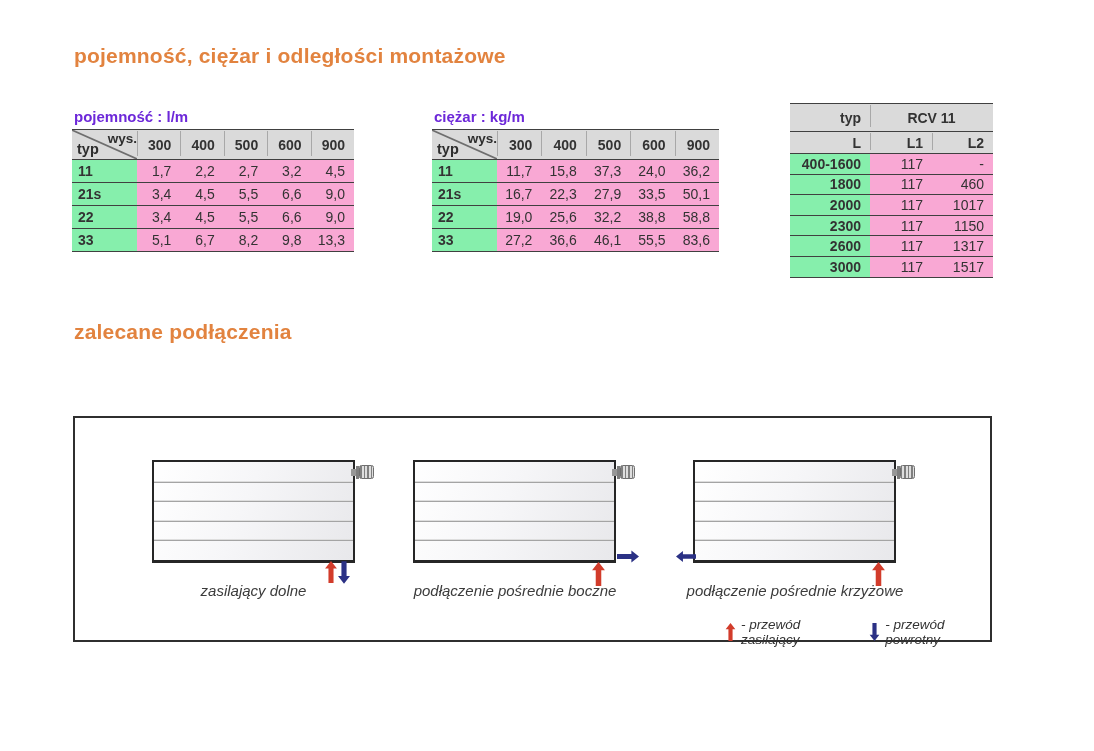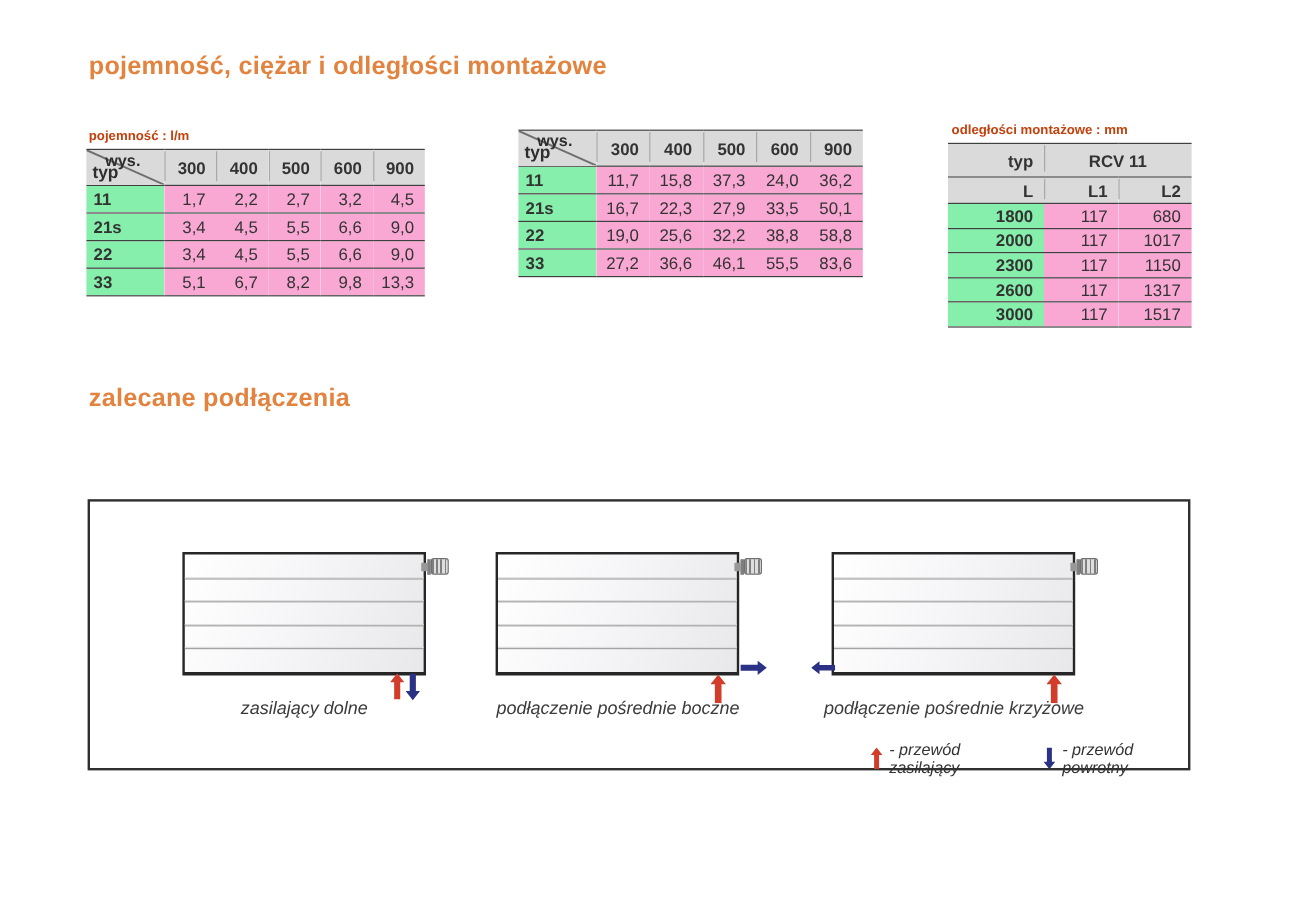--- a/index.html
+++ b/index.html
@@ -2,37 +2,37 @@
 <html><head>
 <meta charset="utf-8">
 <style>
   html,body{margin:0;padding:0;background:#fff;}
   .page{position:relative;width:1094px;height:751px;background:#ffffff;overflow:hidden;
         font-family:"Liberation Sans", sans-serif;color:#333;}
   .heading{position:absolute;margin:0;font-size:21px;font-weight:bold;color:#e2833f;letter-spacing:.2px;}
 
   
   .tsec{position:absolute;}
-  .ttl{font-size:11px;font-weight:bold;color:#c2410c;margin:0 0 4px 2px;}
+  .ttl{font-size:15px;font-weight:bold;color:#6d28d9;margin:0 0 4px 2px;}
   .dtable{border-collapse:collapse;table-layout:fixed;width:100%;
           border-top:1.5px solid #404040;border-bottom:1.5px solid #404040;}
   .dtable th,.dtable td{border-bottom:1.5px solid #404040;padding:0;font-size:14px;color:#333;
           overflow:hidden;white-space:nowrap;}
   .dtable thead tr{height:30px;}
   .dtable tbody tr{height:23px;}
   .dtable thead th{background-color:#dadada;font-weight:bold;text-align:right;padding-right:9px;}
   .dtable tbody th{font-weight:bold;text-align:left;padding-left:6px;background:#86efac;}
   .dtable tbody td{text-align:right;padding-right:9px;background:#f9a8d4;}
   .vln{background-image:linear-gradient(#a8a8a8,#a8a8a8);background-repeat:no-repeat;
        background-position:0 1px;background-size:1px 17px;}
   .dtable thead .vln{background-size:1px 25px;text-align:right;}
 
   .corner{position:relative;padding:0 !important;}
   .corner .diag{position:absolute;left:0;top:0;width:100%;height:100%;display:block;}
-  .corner .ctop{position:absolute;top:1px;right:20px;font-size:13.5px;font-weight:bold;color:#2d2d2d;}
+  .corner .ctop{position:absolute;top:1px;right:0;font-size:13.5px;font-weight:bold;color:#2d2d2d;}
   .corner .cbot{position:absolute;bottom:2px;left:5px;font-size:14.5px;font-weight:bold;color:#2d2d2d;}
 
   
   .mt thead tr.h1{height:28px;}
   .mt thead tr.h2{height:22px;}
   .mt tbody tr{height:20.6px;}
   .mt tbody th{text-align:right;padding-right:9px;}
   .mt thead th.center{text-align:center;padding-right:0;}
   .mt .vln{background-size:1px 15px;}
   .mt thead tr.h1 .vln{background-size:1px 22px;}
@@ -122,20 +122,21 @@
           <td class="vln">6,7</td>
           <td class="vln">8,2</td>
           <td class="vln">9,8</td>
           <td class="vln">13,3</td>
         </tr>
       </tbody>
     </table>
   </section>
 
   <section class="tsec" style="left:432px;top:108px;width:287px;">
+    <div class="ttl">ciężar : kg/m</div>
     <table class="dtable">
       <colgroup>
           <col style="width:65px">
           <col>
           <col>
           <col>
           <col>
           <col>
         </colgroup>
       <thead>
@@ -185,43 +186,47 @@
           <td class="vln">36,6</td>
           <td class="vln">46,1</td>
           <td class="vln">55,5</td>
           <td class="vln">83,6</td>
         </tr>
       </tbody>
     </table>
   </section>
 
   <section class="tsec" style="left:790px;top:103px;width:203px;">
-    <div class="ttl" style="margin-left:3px;">odległości montażowe : mm</div>
     <table class="dtable mt">
       <colgroup>
           <col style="width:80px">
           <col style="width:62px">
           <col style="width:61px">
         </colgroup>
       <thead>
         <tr class="h1">
           <th>typ</th>
           <th class="center vln" colspan="2">RCV 11</th>
         </tr>
         <tr class="h2">
           <th>L</th>
           <th class="vln">L1</th>
           <th class="vln">L2</th>
         </tr>
       </thead>
       <tbody>
         <tr>
+          <th>400-1600</th>
+          <td class="vln">117</td>
+          <td class="vln">-</td>
+        </tr>
+        <tr>
           <th>1800</th>
           <td class="vln">117</td>
-          <td class="vln">680</td>
+          <td class="vln">460</td>
         </tr>
         <tr>
           <th>2000</th>
           <td class="vln">117</td>
           <td class="vln">1017</td>
         </tr>
         <tr>
           <th>2300</th>
           <td class="vln">117</td>
           <td class="vln">1150</td>

